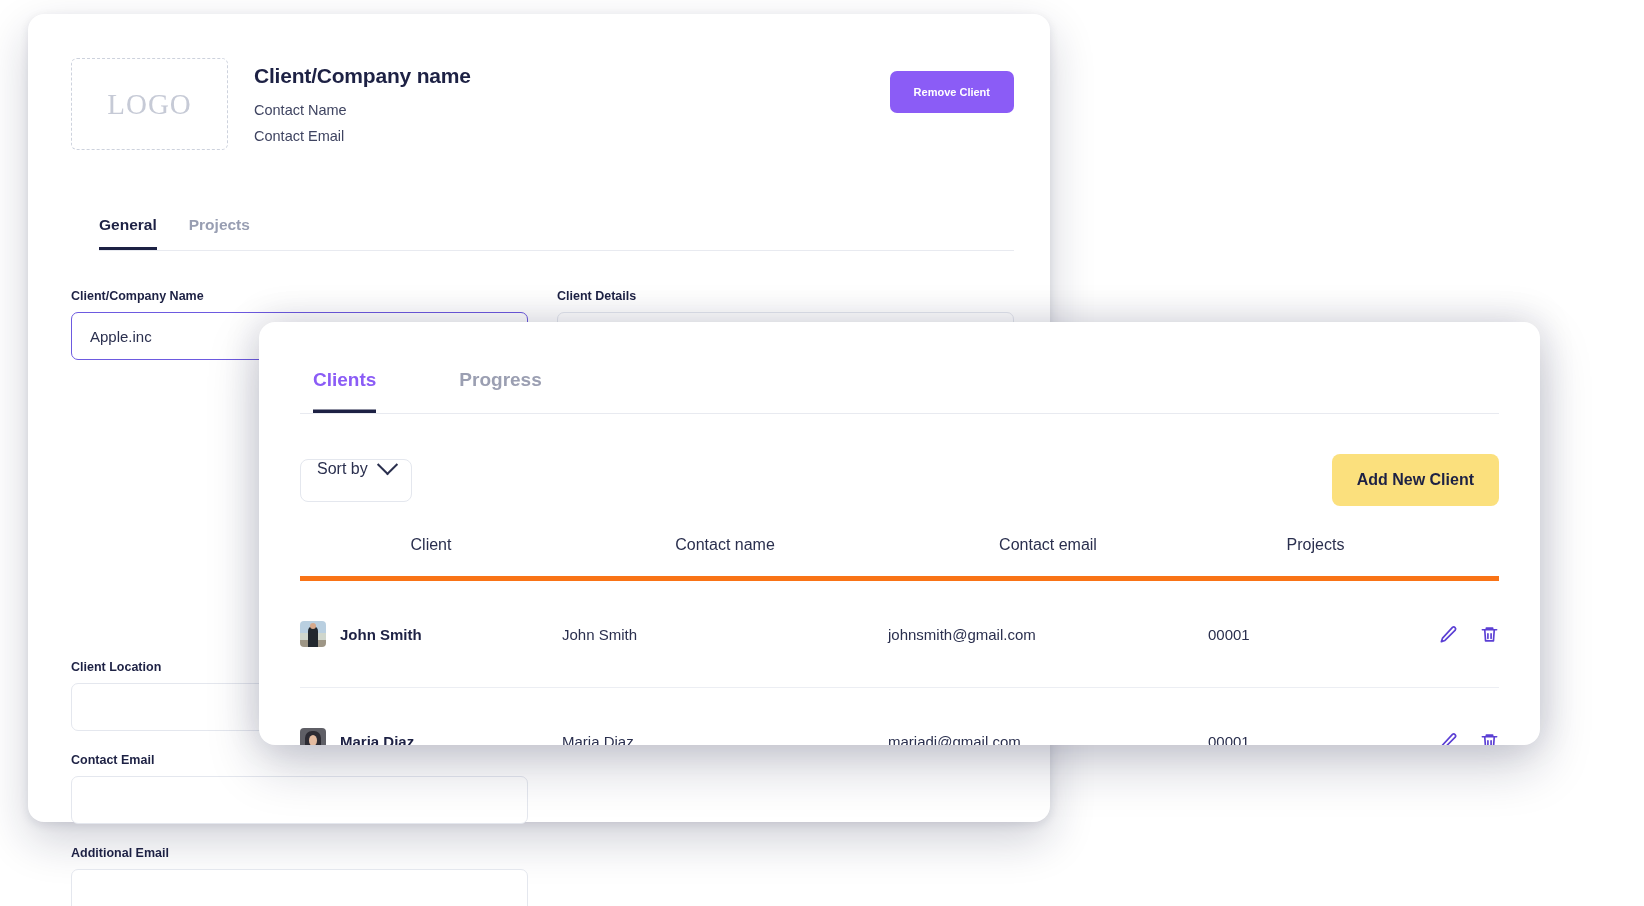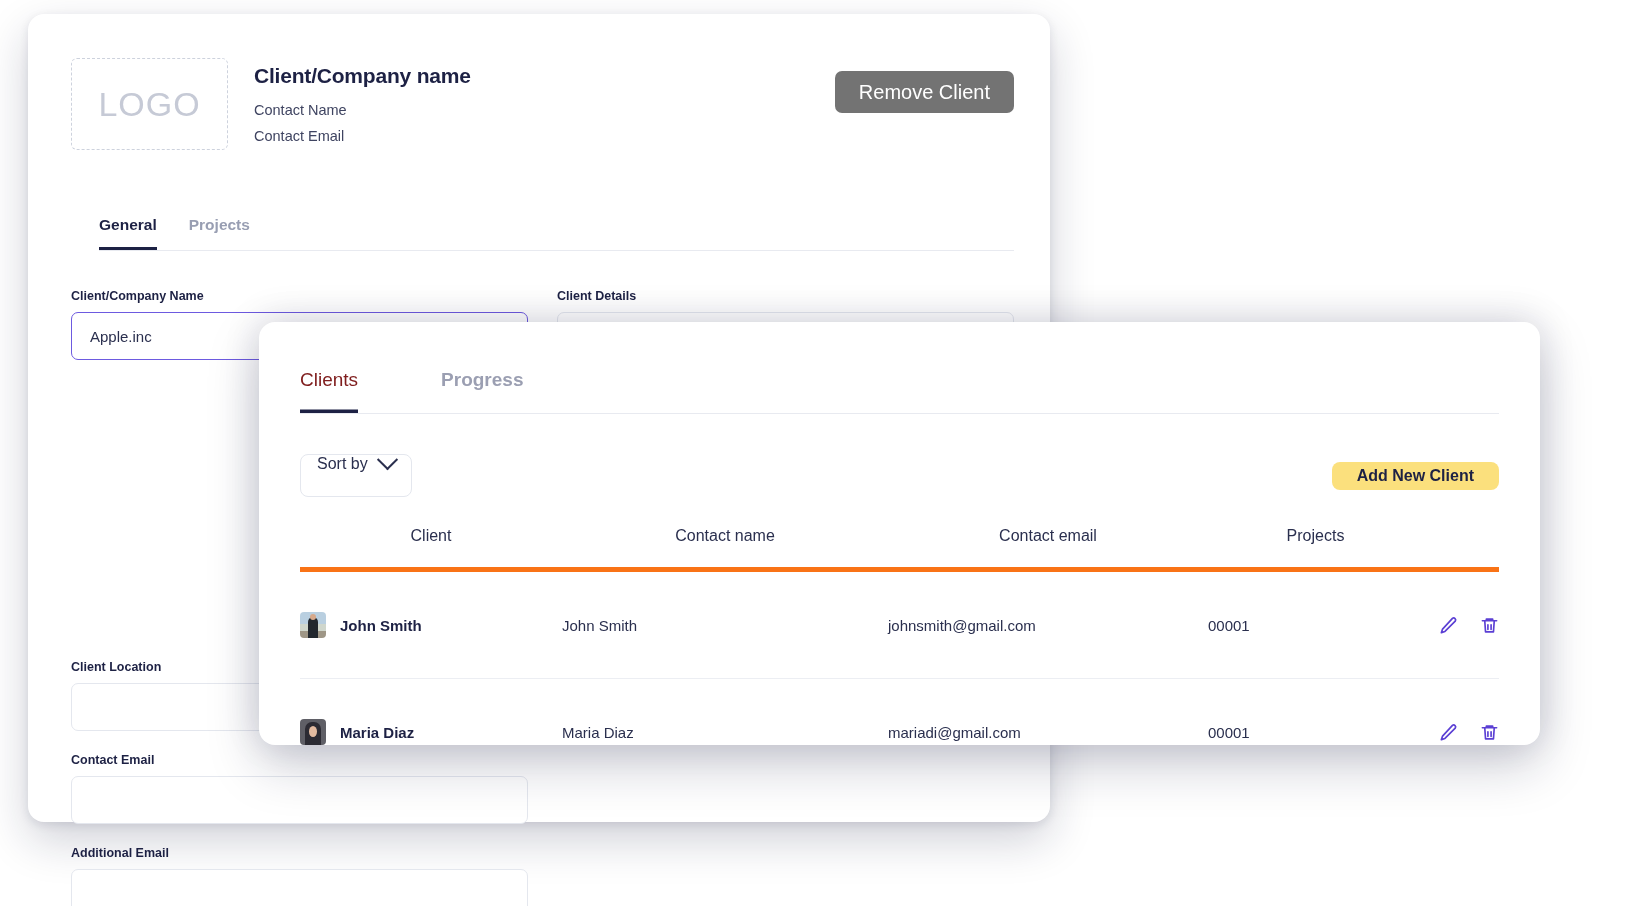--- a/index.html
+++ b/index.html
@@ -50,48 +50,48 @@
     width: 155px;
     height: 90px;
     border: 1px dashed #cdd2dd;
     border-radius: 6px;
     display: flex;
     align-items: center;
     justify-content: center;
     flex: none;
   }
   .logo-text {
-    font-size: 34px;
+    font-size: 29px;
     letter-spacing: 1px;
     color: #c6cad6;
-    font-family: Liberation Sans, sans-serif;
+    font-family: Liberation Serif, serif;
   }
 
   .hdr-text { padding-top: 6px; flex: 1 1 auto; }
   .client-title {
     font-size: 21px;
     font-weight: bold;
     color: #1d2144;
     margin: 0 0 14px 0;
     letter-spacing: -0.2px;
   }
   .contact-line {
     font-size: 14.5px;
     color: #3f4461;
     margin-bottom: 10px;
   }
 
   .remove-btn {
     flex: none;
-    background: #737373;
+    background: #8b5cf6;
     color: #ffffff;
     border: none;
     border-radius: 7px;
-    font-size: 20px;
-    font-weight: normal;
+    font-size: 11px;
+    font-weight: bold;
     padding: 0 24px;
     height: 42px;
     line-height: 42px;
     margin-top: 13px;
     cursor: pointer;
     font-family: "Liberation Sans", sans-serif;
   }
 
   
   .tabs-back {
@@ -176,23 +176,24 @@
     display: flex;
     gap: 36px;
     border-bottom: 1px solid #e8eaf0;
   }
   .tab-m {
     font-size: 19px;
     padding-bottom: 22px;
     cursor: pointer;
   }
   .tab-m.active {
-    color: #7f1d1d;
-    font-weight: normal;
+    color: #8b5cf6;
+    font-weight: bold;
     box-shadow: inset 0 -3.5px 0 0 #1d2144;
+    margin-left: 13px;
   }
   .tab-m.idle { color: #9b9fb2; font-weight: bold; margin-left: 47px; }
 
   .toolbar {
     margin-top: 40px;
     display: flex;
     align-items: center;
     justify-content: space-between;
   }
   .sortby {
@@ -214,21 +215,21 @@
     display: inline-block;
     border-right: 2px solid #2a2f4e;
     border-bottom: 2px solid #2a2f4e;
     transform: rotate(45deg) translate(-2px, -2px);
   }
   .add-btn {
     background: #fbe07d;
     color: #1d2144;
     border: none;
     border-radius: 8px;
-    height: 28px;
+    height: 52px;
     padding: 0 25px;
     font-size: 16px;
     font-weight: bold;
     cursor: pointer;
     font-family: "Liberation Sans", sans-serif;
   }
 
   
   table.clients {
     margin-top: 29px;

